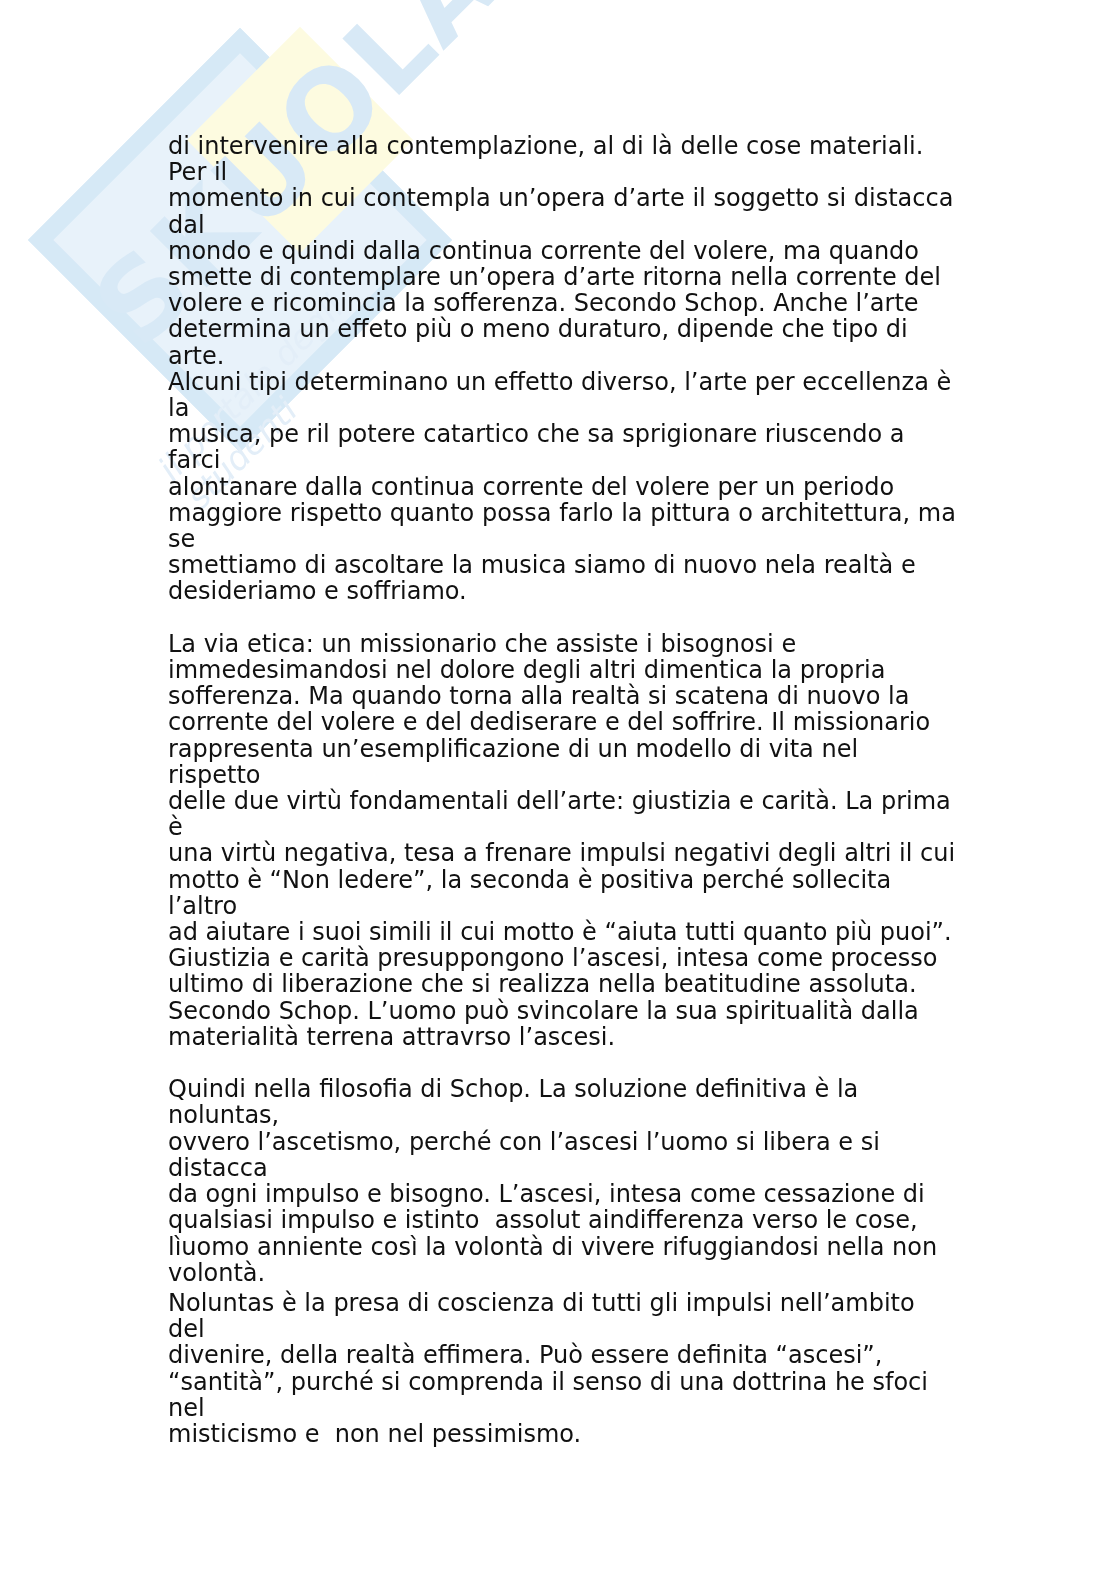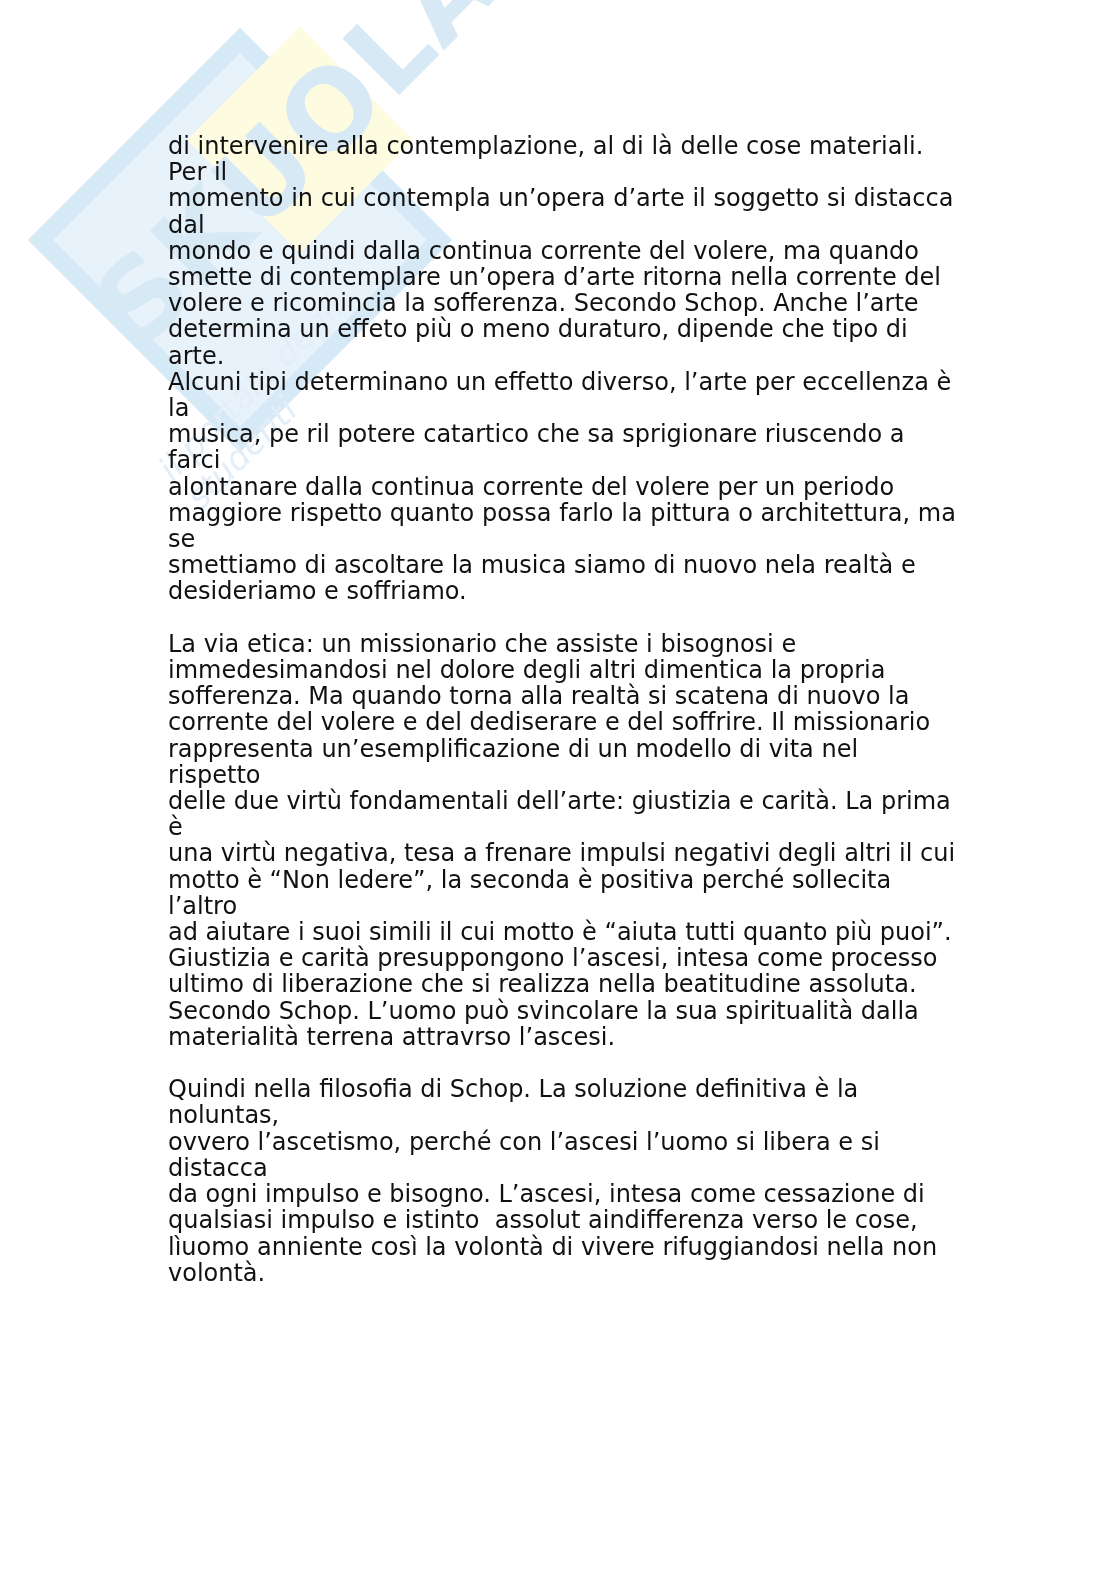--- a/index.html
+++ b/index.html
@@ -73,14 +73,18 @@
 Giustizia e carità presuppongono l’ascesi, intesa come processo
 ultimo di liberazione che si realizza nella beatitudine assoluta.
 Secondo Schop. L’uomo può svincolare la sua spiritualità dalla
 materialità terrena attravrso l’ascesi.</p>
     <p class="para tight">Quindi nella filosofia di Schop. La soluzione definitiva è la noluntas,
 ovvero l’ascetismo, perché con l’ascesi l’uomo si libera e si distacca
 da ogni impulso e bisogno. L’ascesi, intesa come cessazione di
 qualsiasi impulso e istinto  assolut aindifferenza verso le cose,
 lìuomo anniente così la volontà di vivere rifuggiandosi nella non
 volontà.</p>
+    <p class="para">Noluntas è la presa di coscienza di tutti gli impulsi nell’ambito del
+divenire, della realtà effimera. Può essere definita “ascesi”,
+“santità”, purché si comprenda il senso di una dottrina he sfoci nel
+misticismo e  non nel pessimismo.</p>
   </div>
 </div>
 
 </body></html>

